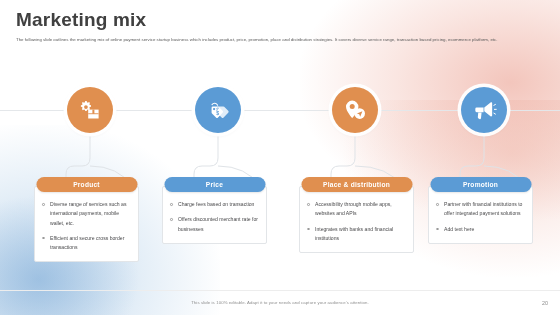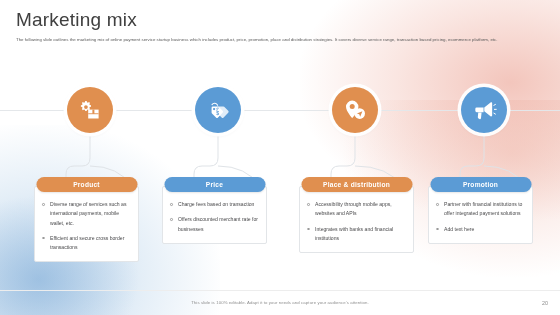--- a/index.html
+++ b/index.html
@@ -29,21 +29,21 @@
   }
   .glow-blue2{
     position:absolute;left:-30px;bottom:-20px;width:170px;height:140px;
     background:radial-gradient(ellipse at 40% 60%, rgba(110,160,210,0.35) 0%, rgba(255,255,255,0) 70%);
     pointer-events:none;
   }
 
   
   .title{
     position:absolute;left:16px;top:9px;
-    font-size:19px;color:#404040;font-weight:400;letter-spacing:.2px;
+    font-size:19px;color:#404040;font-weight:700;letter-spacing:.2px;
     white-space:nowrap;
   }
   .subtitle{
     position:absolute;left:16px;top:36px;width:523px;
     font-size:4.4px;line-height:1.75;color:#5a5a5a;
     text-align:justify;
   }
 
   
   .hline{

